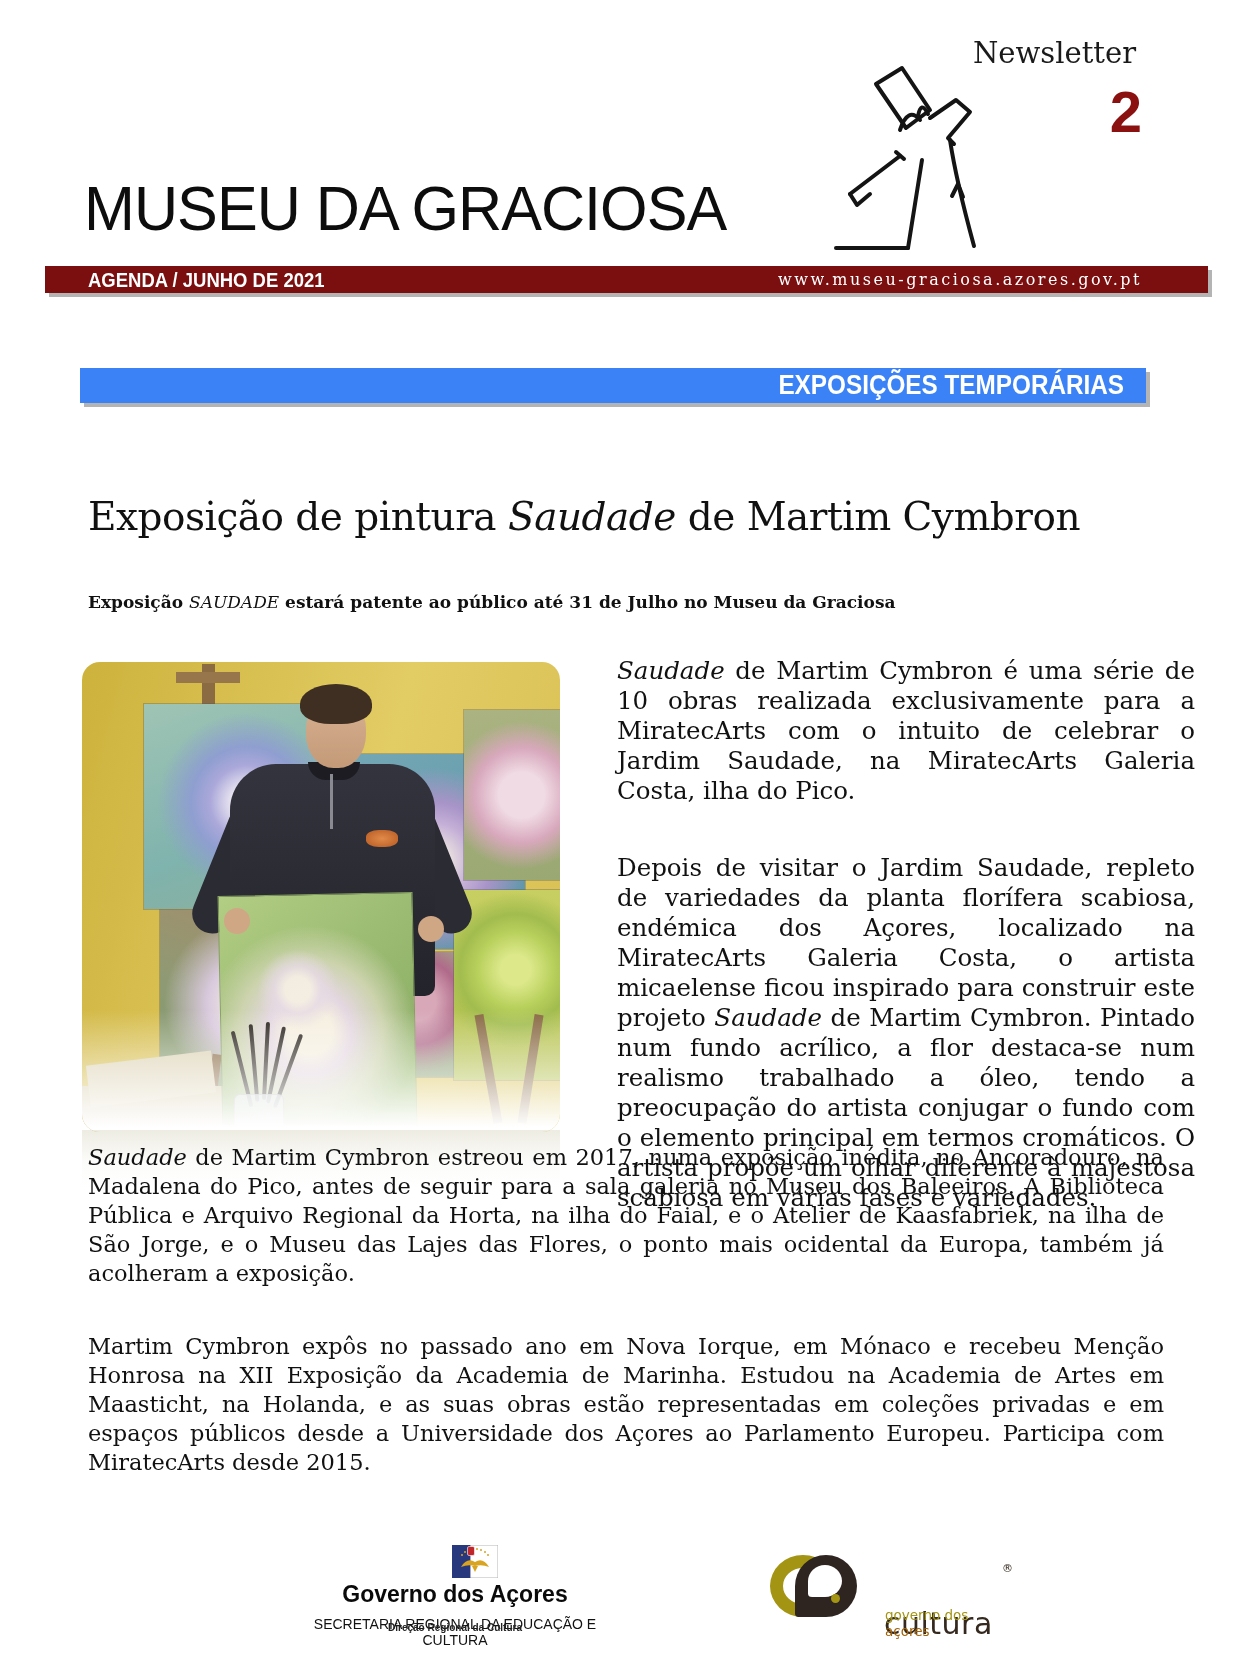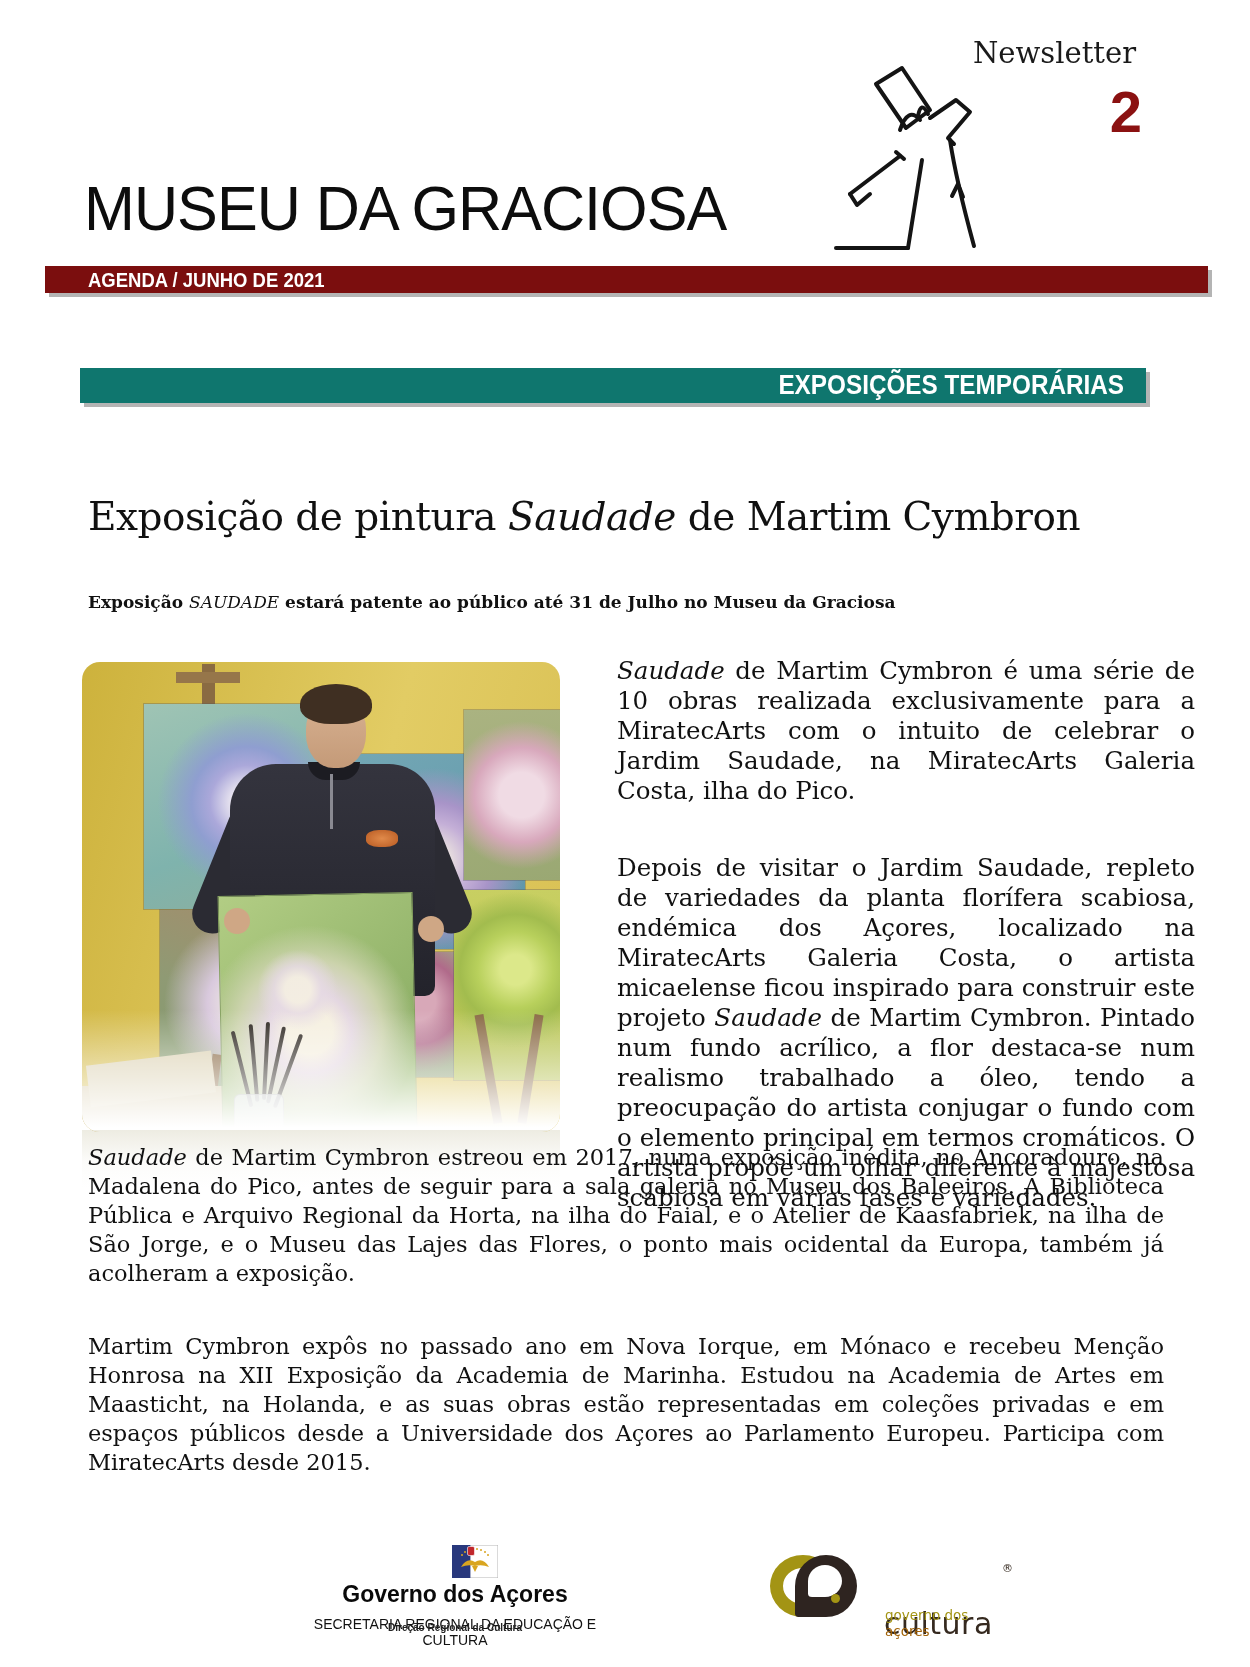--- a/index.html
+++ b/index.html
@@ -10,21 +10,21 @@
   
   .newsletter-label { top:36px; right:114px; font-size:29px; color:#1a1a1a; }
   .issue-number { top:78px; right:108px; font-family:"Liberation Sans", sans-serif; font-weight:bold; font-size:58px; color:#8b1111; }
   .windmill { left:800px; top:60px; }
   .masthead { left:84px; top:172px; font-family:"Liberation Sans", sans-serif; font-size:63px; letter-spacing:-1px; color:#0d0d0d; transform:scaleX(0.97); transform-origin:left center; white-space:nowrap; }
 
   .topbar { left:45px; top:266px; width:1163px; height:27px; background:#7b0e0e; box-shadow:4px 4px 0 rgba(140,140,140,0.65); }
   .topbar .agenda { position:absolute; left:43px; top:0; line-height:27px; color:#fff; font-family:"Liberation Sans", sans-serif; font-weight:bold; font-size:21px; transform:scaleX(0.88); transform-origin:left center; white-space:nowrap; }
   .topbar .url { position:absolute; right:66px; top:0; line-height:28px; color:#fff; font-family:"DejaVu Serif", serif; font-size:16px; letter-spacing:2.5px; text-decoration:none; white-space:nowrap; }
 
-  .section-banner { left:80px; top:368px; width:1066px; height:35px; background:#0f766e; box-shadow:4px 4px 0 rgba(140,140,140,0.65);text-align:right; }
+  .section-banner { left:80px; top:368px; width:1066px; height:35px; background:#3b82f6; box-shadow:4px 4px 0 rgba(140,140,140,0.65);text-align:right; }
   .section-banner .txt { position:absolute; right:22px; top:0; line-height:35px; color:#fff; font-family:"Liberation Sans", sans-serif; font-weight:bold; font-size:27px; transform:scaleX(0.9); transform-origin:right center; white-space:nowrap; }
 
   
   .article-title { left:88px; top:494px; width:1080px; font-weight:normal; font-size:39px; letter-spacing:-0.5px; white-space:nowrap; }
   .article-title .it { font-style:italic; }
   .article-subtitle { left:88px; top:592px; width:1080px; font-weight:bold; font-size:17px; white-space:nowrap; }
   .article-subtitle .it { font-style:italic; font-weight:normal; }
 
   .col-text { left:585px; top:656px; width:578px; font-size:24.5px; line-height:30px; text-align:justify; hyphens:auto;margin-left:32px; }
   .col-text p + p { margin-top:47px; }
@@ -131,20 +131,21 @@
     <path d="M36,188 L108,188"></path>
     <path d="M150,80 Q156,120 174,186"></path>
     <path d="M158,124 L152,136 M158,124 L163,137"></path>
   </svg>
 </div>
 
 <div class="abs masthead">MUSEU DA GRACIOSA</div>
 
 <div class="abs topbar">
   <span class="agenda">AGENDA  / JUNHO DE 2021</span>
+  <a class="url" href="#">www.museu-graciosa.azores.gov.pt</a>
 </div>
 
 <div class="abs section-banner">
   <span class="txt">EXPOSIÇÕES TEMPORÁRIAS</span>
 </div>
 
 <h1 class="abs article-title"><span>Exposição de pintura </span><span class="it">Saudade</span><span> de Martim Cymbron</span></h1>
 
 <h2 class="abs article-subtitle"><span>Exposição </span><span class="it">SAUDADE</span><span> estará patente ao público até 31 de Julho no Museu da Graciosa</span></h2>
 

